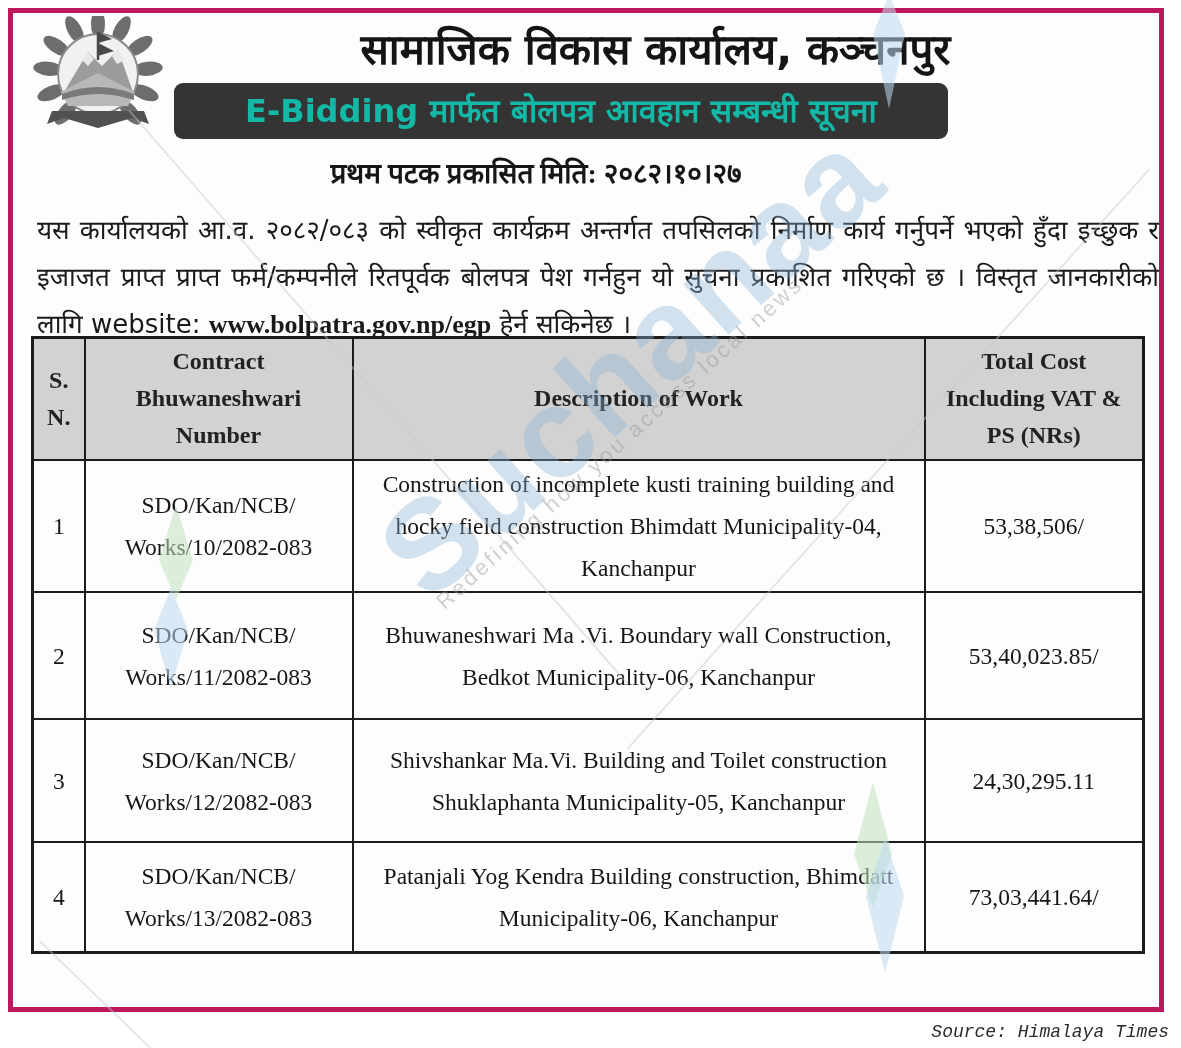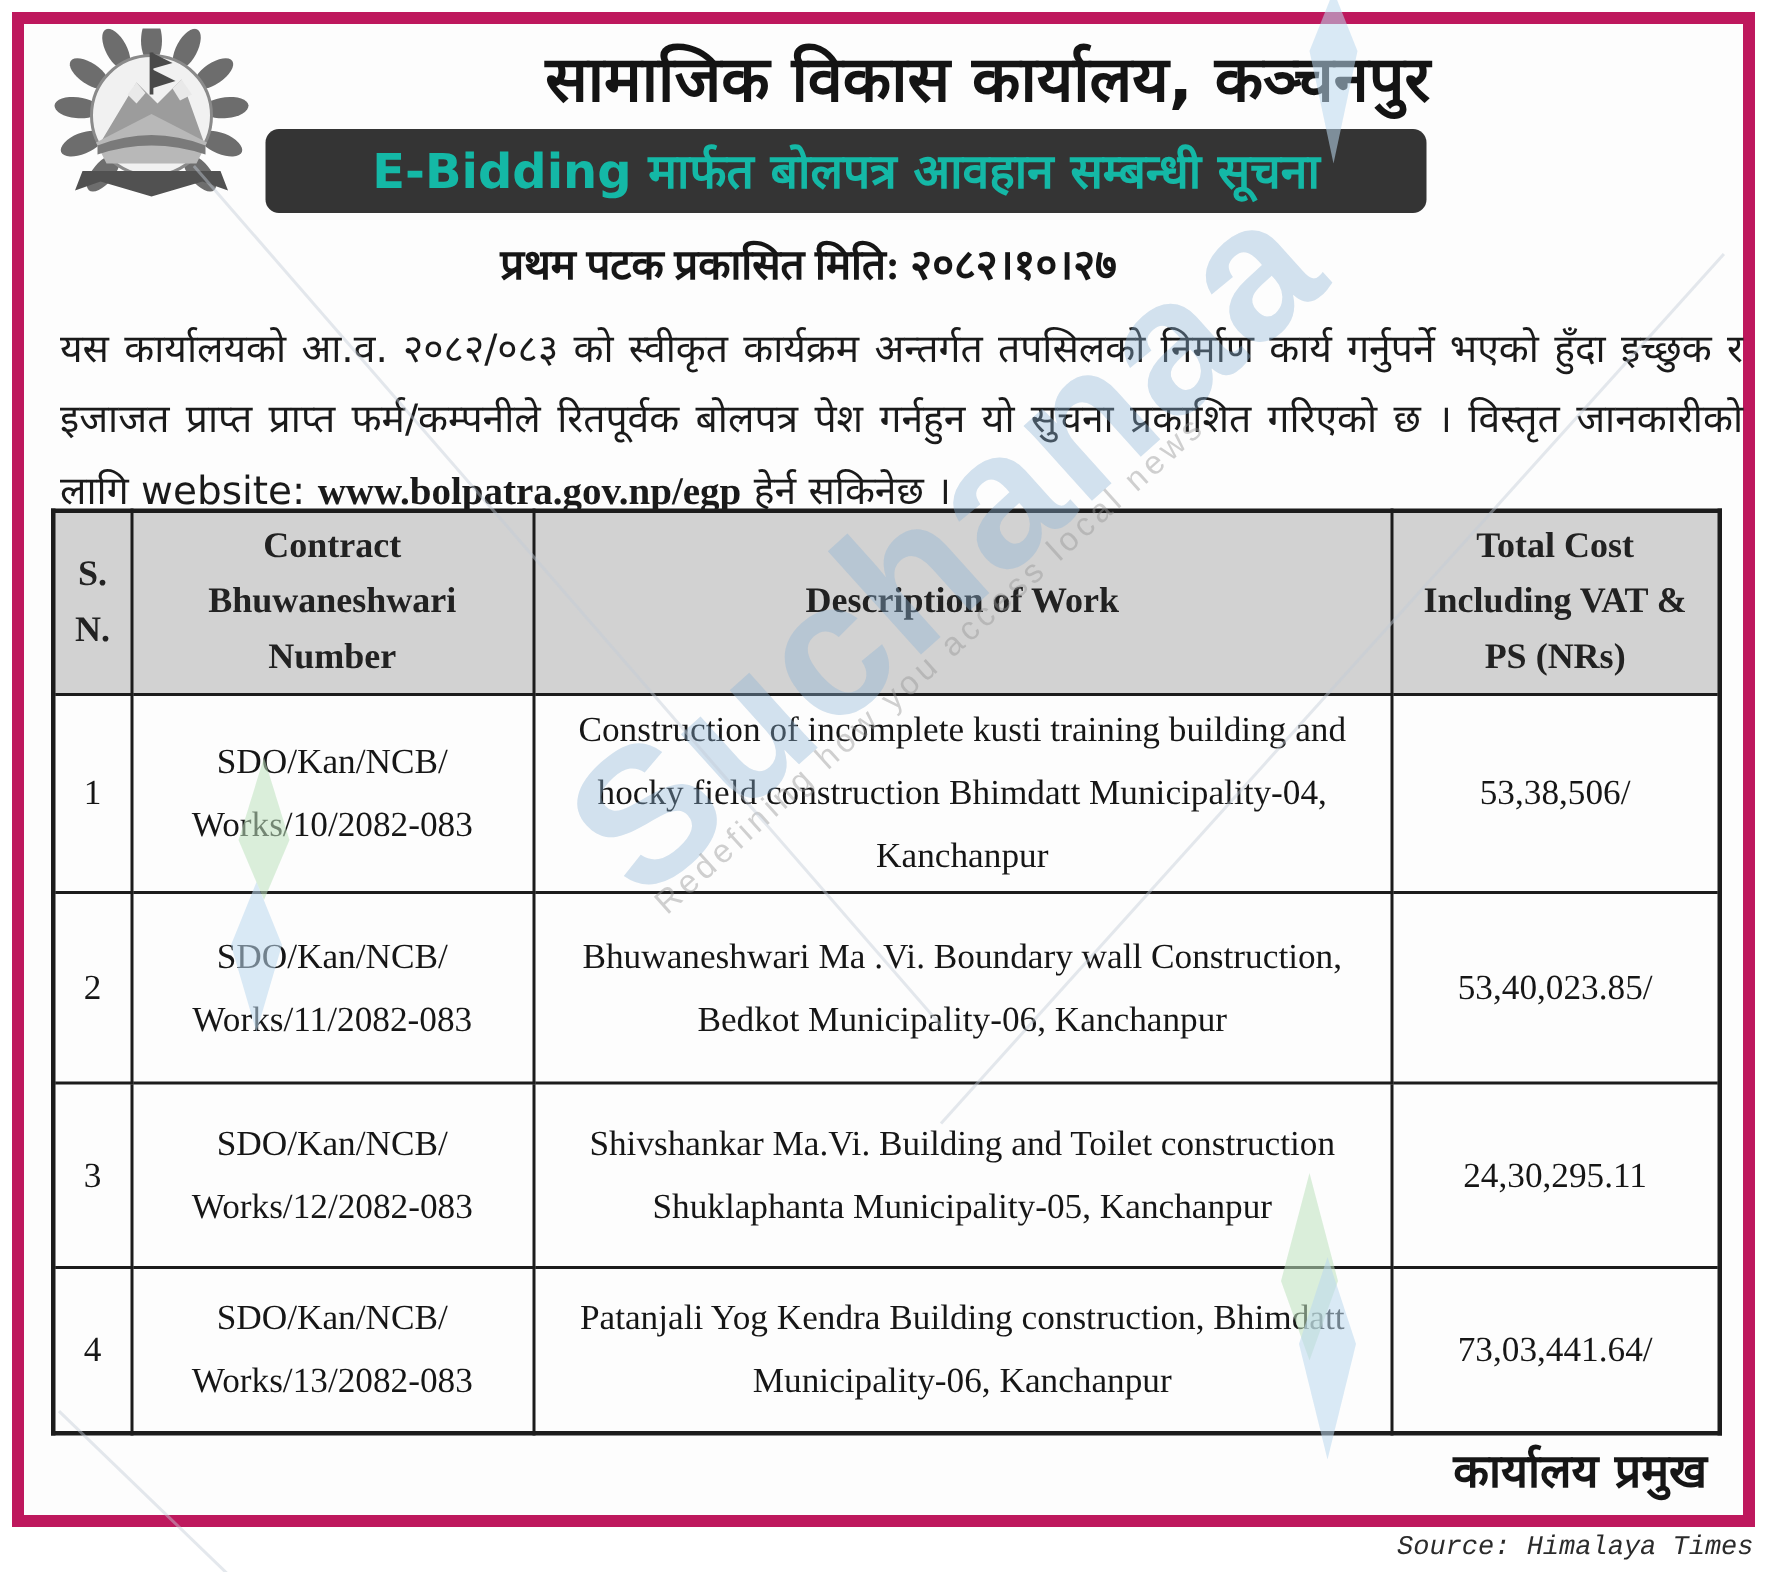--- a/index.html
+++ b/index.html
@@ -1,18 +1,18 @@
 <!DOCTYPE html>
 <html><head>
 <meta charset="utf-8">
 <style>
   html,body{margin:0;padding:0;background:#ffffff;}
   .canvas{position:relative;width:1181px;height:1048px;background:#ffffff;overflow:hidden;
           font-family:"Liberation Serif","DejaVu Serif",serif;color:#161616;}
-  .sheet{position:absolute;left:8px;top:8px;width:1146px;height:994px;border:8px solid #be185d;
+  .sheet{position:absolute;left:8px;top:8px;width:1146px;height:994px;border:5px solid #be185d;
          background:#fdfdfd;}
   
   .logo{position:absolute;left:19px;top:3px;width:132px;height:120px;}
   .org-title{position:absolute;left:150px;top:6px;width:985px;text-align:center;
              font-size:42px;font-weight:bold;color:#141414;
              font-family:"DejaVu Sans","Liberation Sans",sans-serif;}
   .banner{position:absolute;left:161px;top:70px;width:774px;height:56px;background:#343434;
           border-radius:9px;color:#14b8a6;text-align:center;line-height:56px;
           font-size:32px;font-weight:bold;
           font-family:"DejaVu Sans","Liberation Sans",sans-serif;}
@@ -139,21 +139,20 @@
       <tr class="r3">
         <td>4</td>
         <td class="cell-contract">SDO/Kan/NCB/
 Works/13/2082-083</td>
         <td>Patanjali Yog Kendra Building construction, Bhimdatt Municipality-06, Kanchanpur</td>
         <td class="cell-cost">73,03,441.64/</td>
       </tr>
     </tbody>
       </table>
 
-    <div class="signatory">कार्यालय प्रमुख</div>
   </div>
 
   <div class="wm-layer">
     <div class="wm-brand">Suchanaa</div>
     <div class="wm-tagline">Redefining how you access local news</div>
 
     <svg class="wm-arrow" style="left:869px;top:-6px;width:40px;height:115px" viewBox="0 0 40 115">
       <polygon points="20,115 4,40 20,0 36,40" fill="#bcd9ef"></polygon>
     </svg>
     <svg class="wm-arrow" style="left:155px;top:505px;width:42px;height:95px" viewBox="0 0 42 95">

